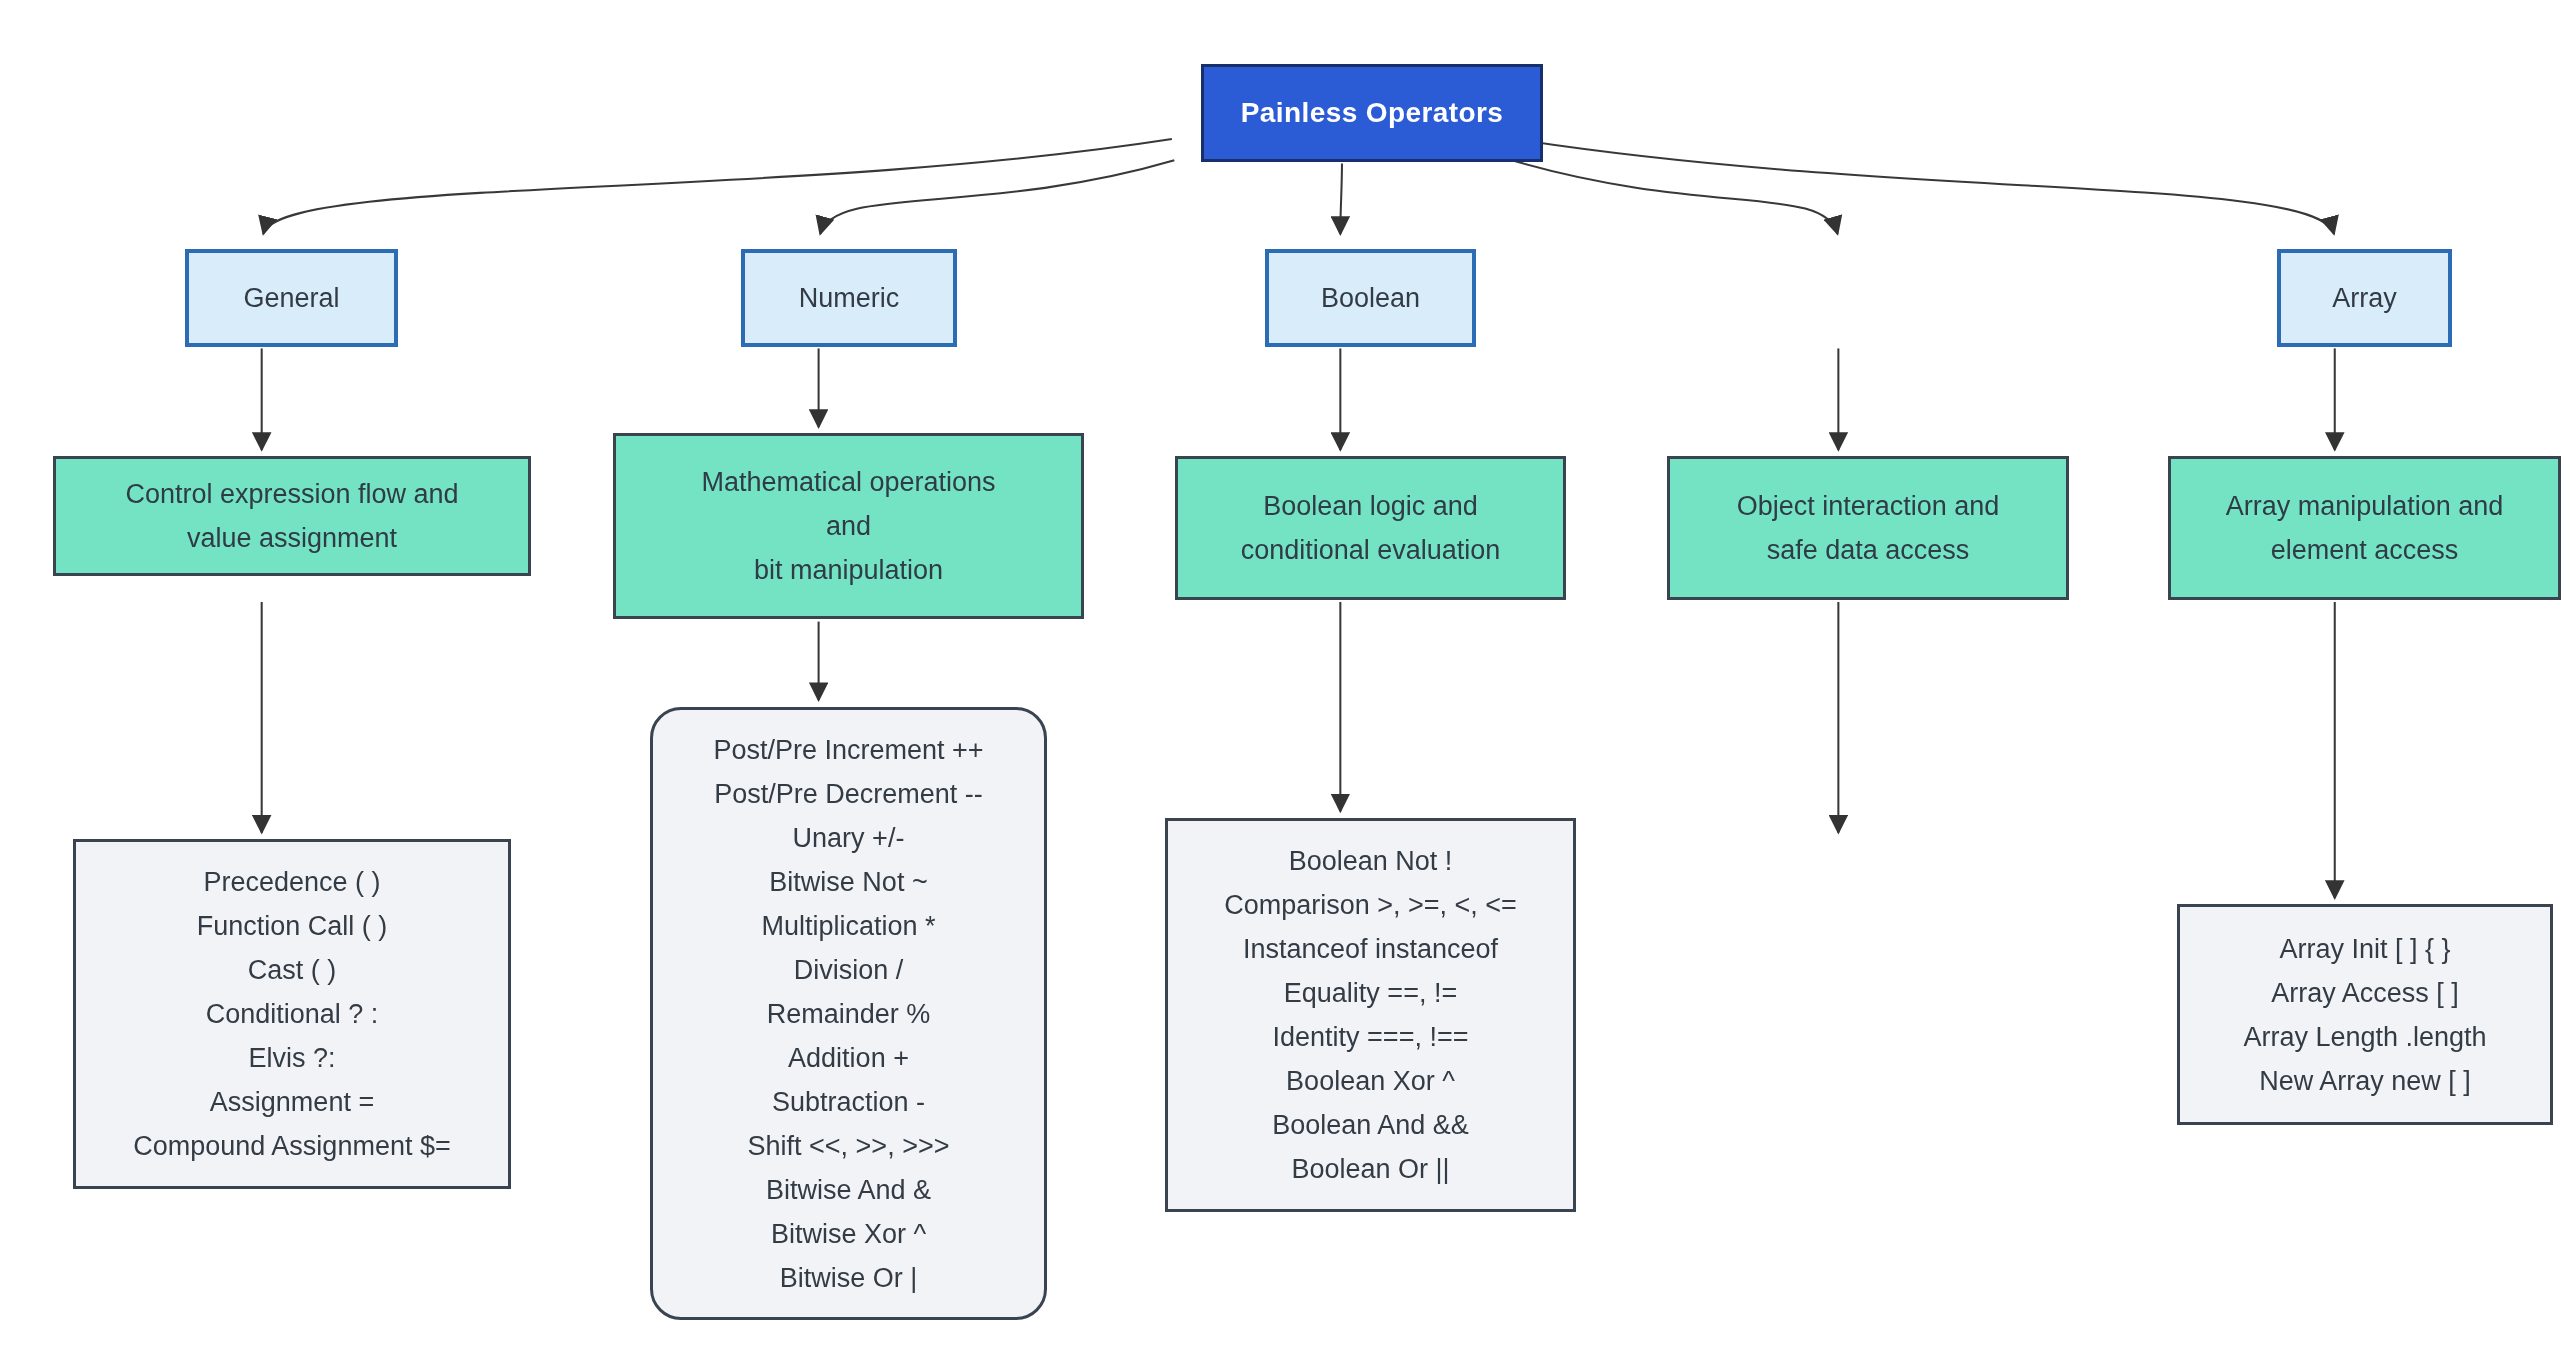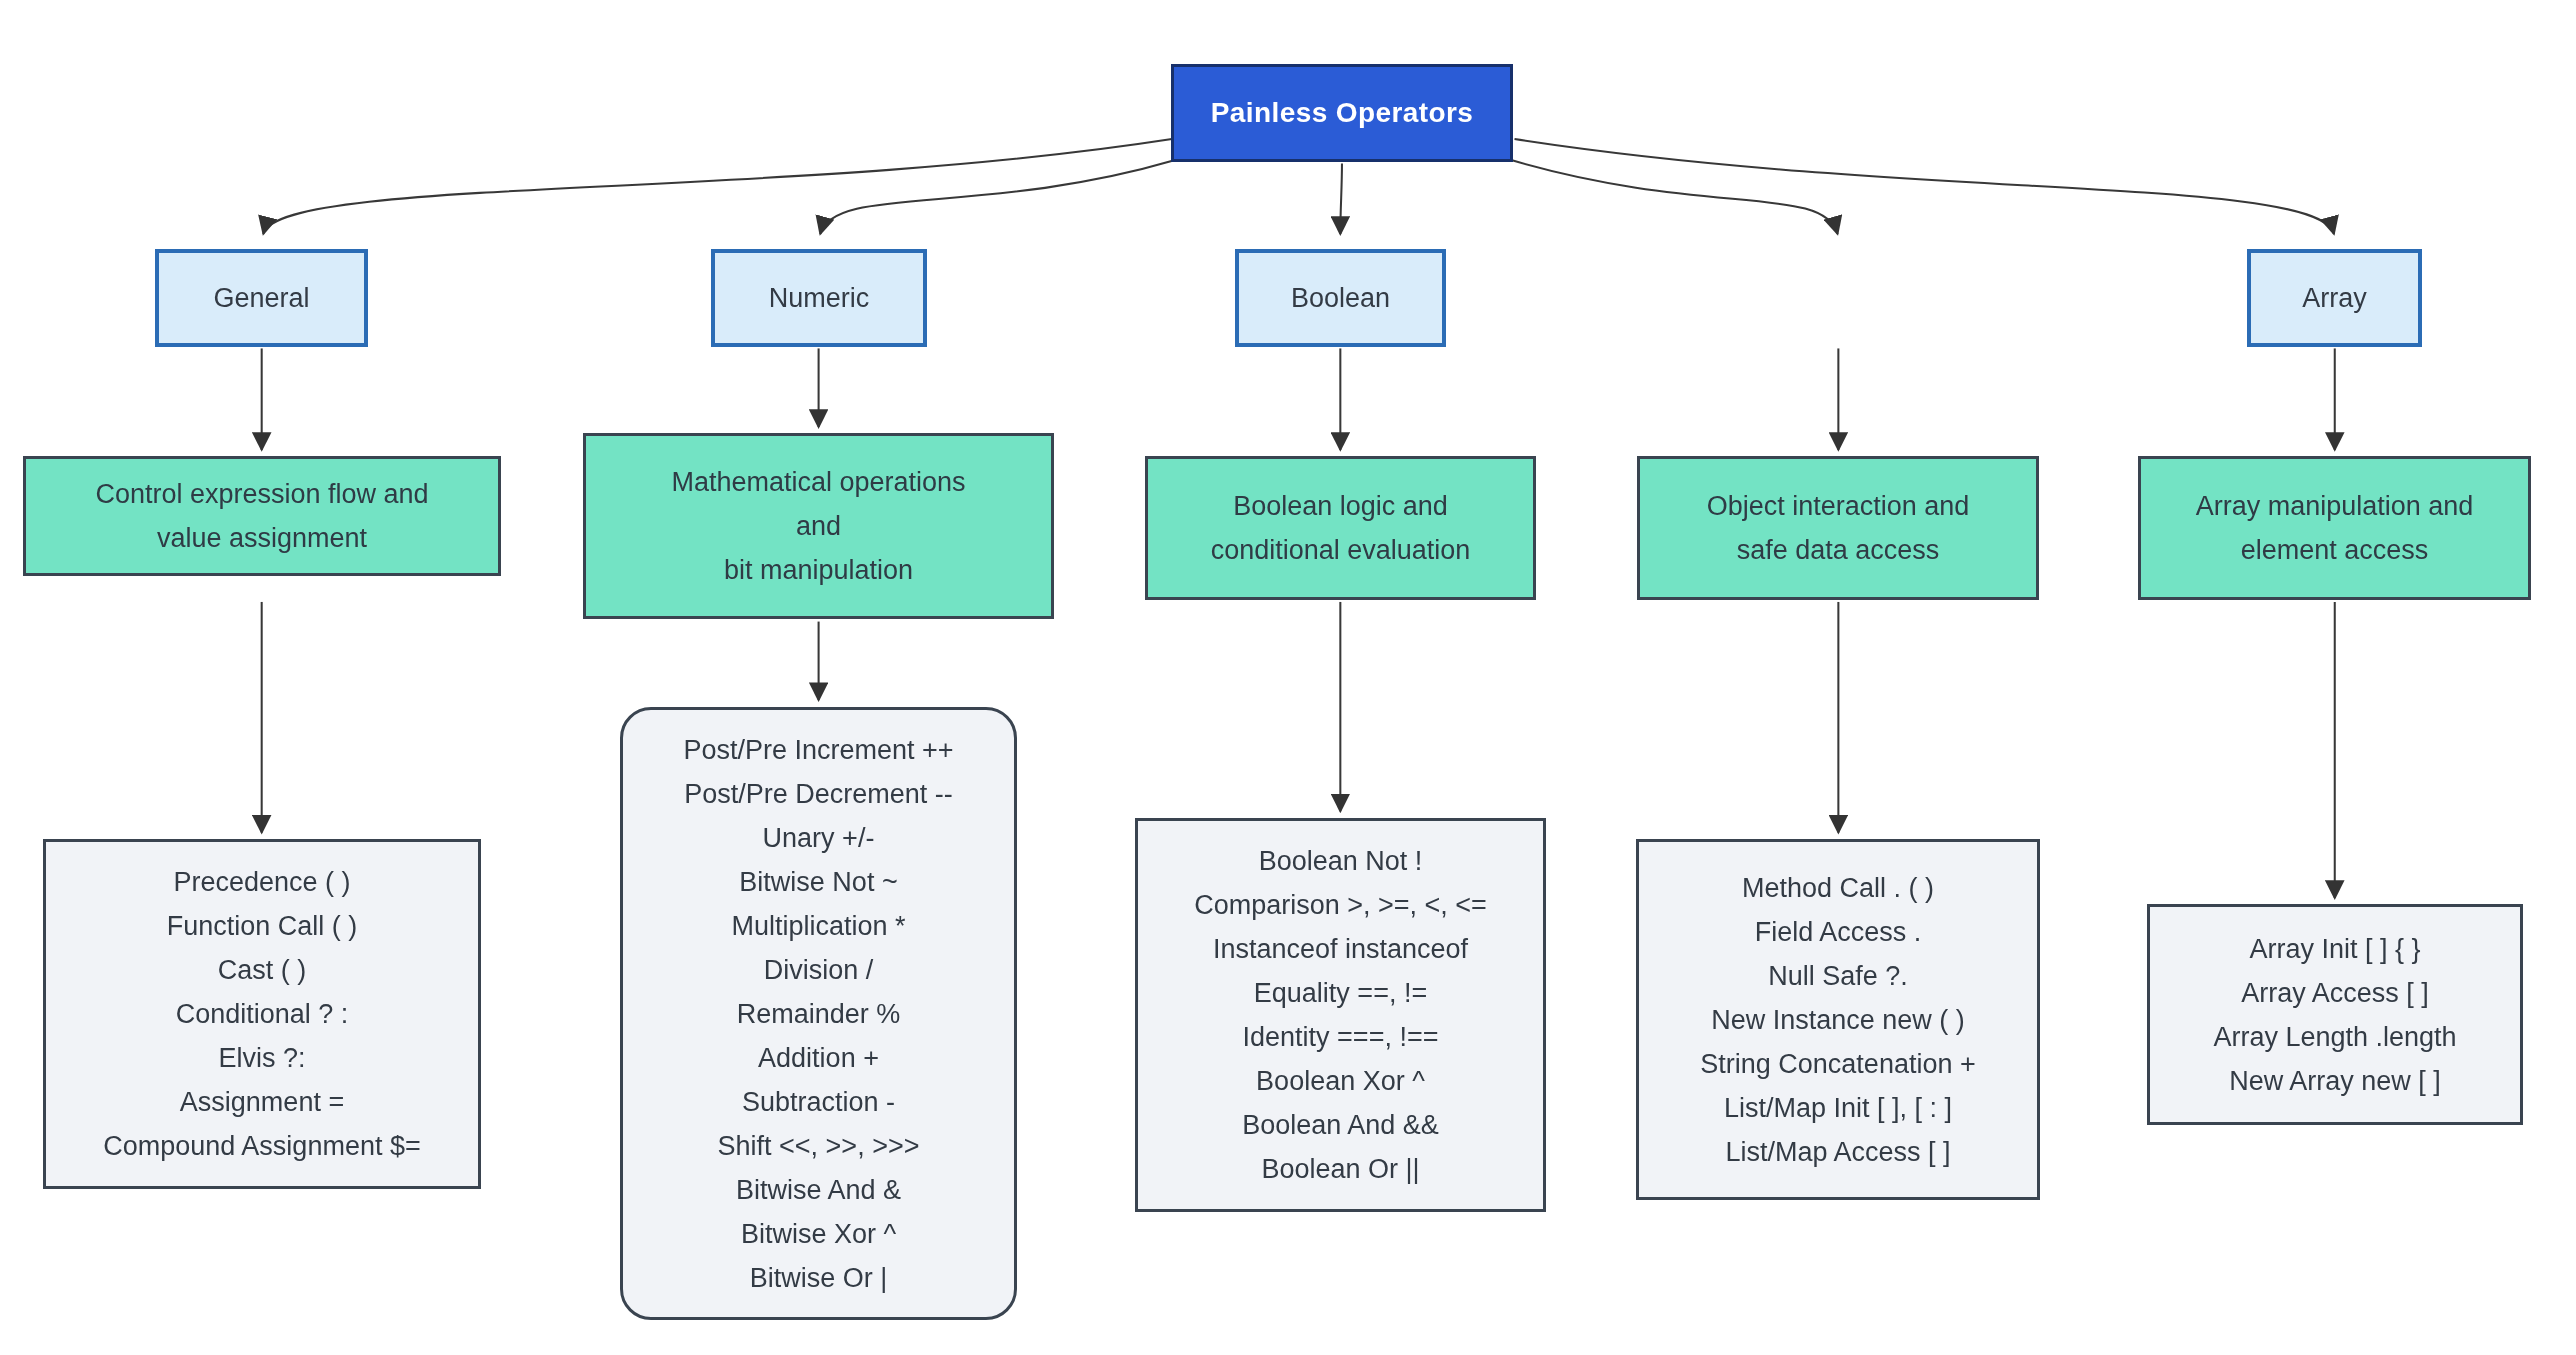--- a/index.html
+++ b/index.html
@@ -23,20 +23,21 @@
   }
   .node {
     position: absolute;
     box-sizing: border-box;
     display: flex;
     flex-direction: column;
     align-items: center;
     justify-content: center;
     text-align: left;
     color: #333b45;
+    margin-left: 30px;
   }
   .title-node {
     background: #2b5cd6;
     border: 3.3px solid #17306b;
     color: #ffffff;
     font-size: 28px;
     font-weight: 700;
     letter-spacing: 0.4px;
   }
   .cat-node {
@@ -150,29 +151,20 @@
       <div class="op-line">Identity ===, !==</div>
       <div class="op-line">Boolean Xor ^</div>
       <div class="op-line">Boolean And &amp;&amp;</div>
       <div class="op-line">Boolean Or ||</div>
     </div>
 
   <div class="node desc-node" style="left:1637px; top:456px; width:402px; height:144px;">
       <div class="desc-line">Object interaction and</div>
       <div class="desc-line">safe data access</div>
     </div>
-  <div class="node ops-node" style="left:1636px; top:839px; width:404px; height:361px;">
-      <div class="op-line">Method Call . ( )</div>
-      <div class="op-line">Field Access .</div>
-      <div class="op-line">Null Safe ?.</div>
-      <div class="op-line">New Instance new ( )</div>
-      <div class="op-line">String Concatenation +</div>
-      <div class="op-line">List/Map Init [ ], [ : ]</div>
-      <div class="op-line">List/Map Access [ ]</div>
-    </div>
 
   <div class="node cat-node" style="left:2247px; top:249px; width:175px; height:98px;">
     <span>Array</span>
   </div>
   <div class="node desc-node" style="left:2138px; top:456px; width:393px; height:144px;">
       <div class="desc-line">Array manipulation and</div>
       <div class="desc-line">element access</div>
     </div>
   <div class="node ops-node" style="left:2147px; top:904px; width:376px; height:221px;">
       <div class="op-line">Array Init [ ] { }</div>

